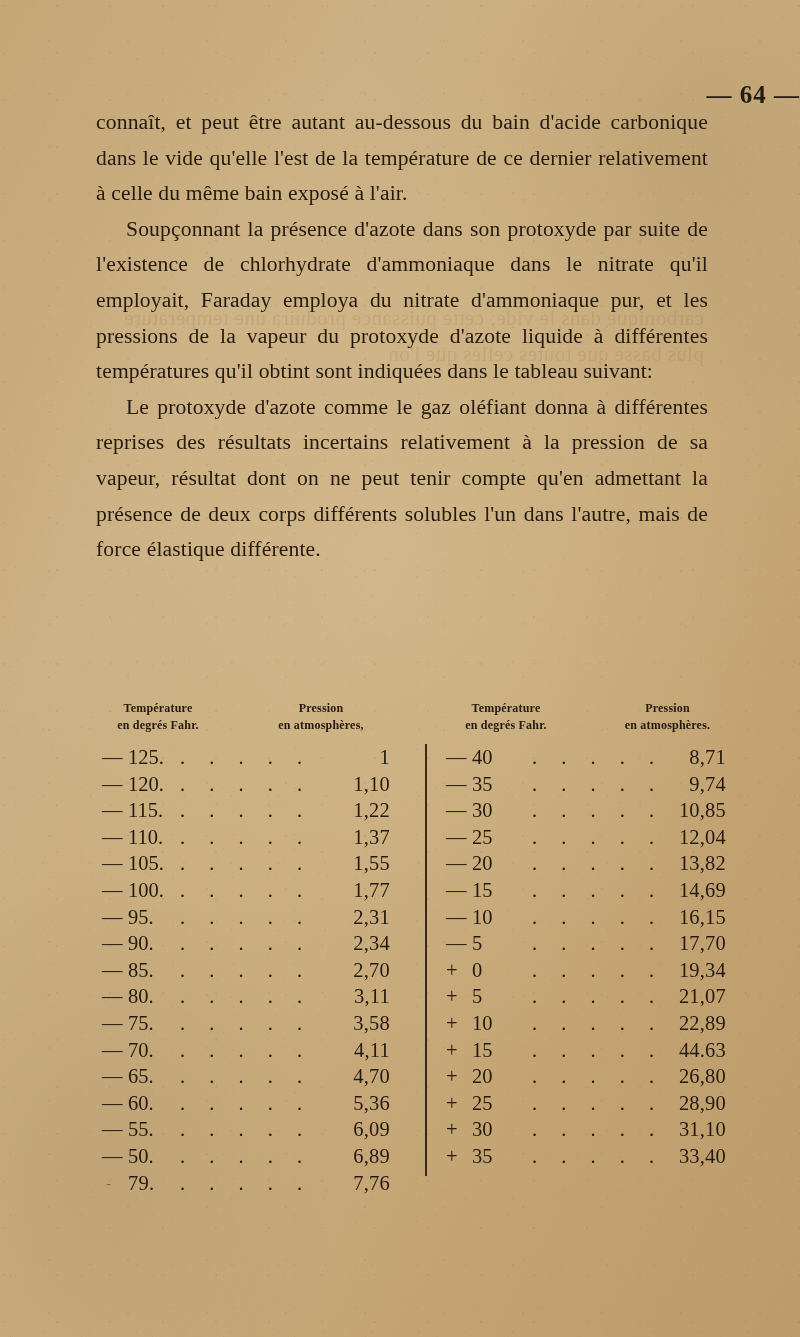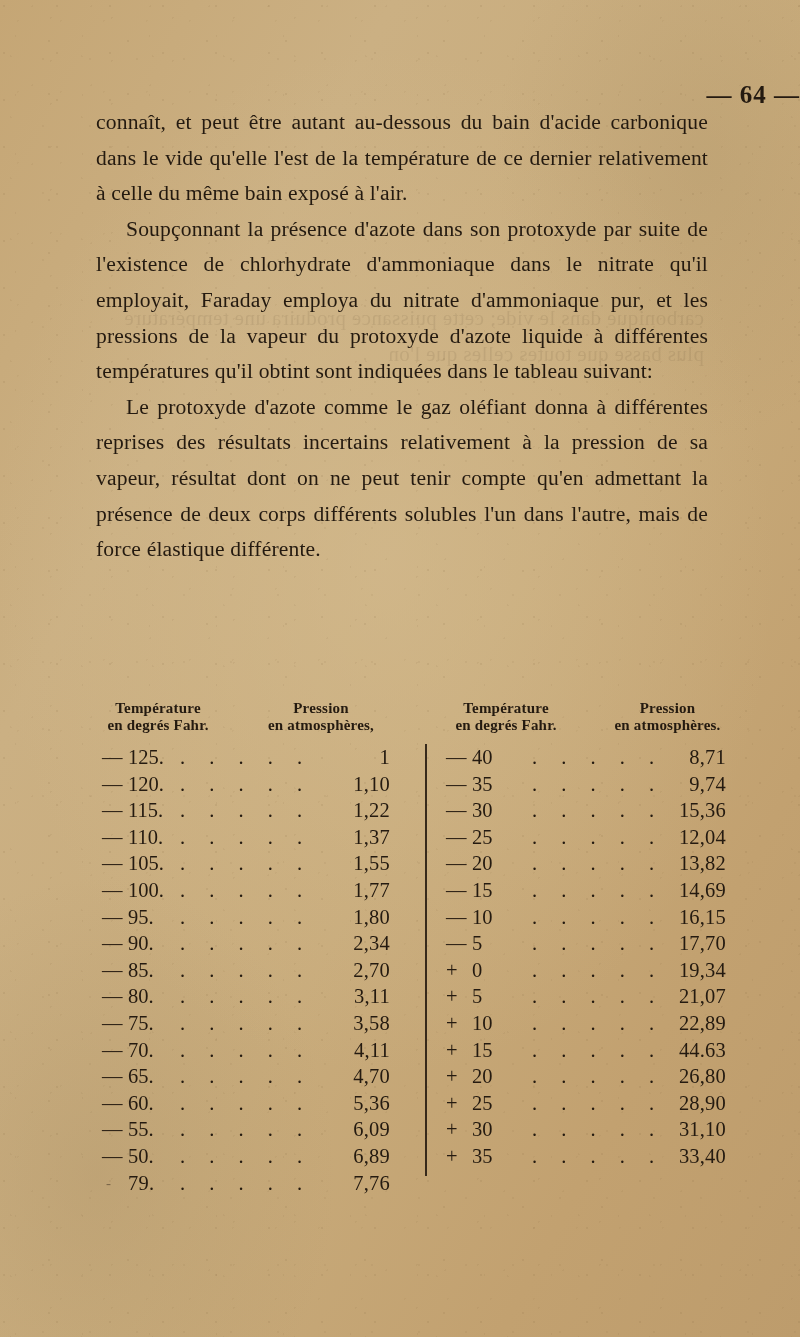--- a/index.html
+++ b/index.html
@@ -118,21 +118,21 @@
 
   .thead {
     position: relative;
     height: 44px;
   }
   .thead .col {
     position: absolute;
     top: 0;
     font-family: "Liberation Serif", serif;
     font-weight: bold;
-    font-size: 15px;
+    font-size: 12px;
     line-height: 17px;
     text-align: center;
     letter-spacing: .2px;
   }
   .thead .col .l2 { display: block; font-weight: bold; }
   .tbl.left  .thead .col.c1 { left: 2px;   width: 120px; }
   .tbl.left  .thead .col.c2 { left: 150px; width: 150px; }
   .tbl.right .thead .col.c1 { left: 6px;   width: 120px; }
   .tbl.right .thead .col.c2 { left: 155px; width: 145px; }
 
@@ -240,21 +240,21 @@
           <div class="row">
             <span class="sign minus">—</span>
             <span class="temp">100.</span>
             <span class="dots">. . . . . . .</span>
             <span class="val">1,77</span>
           </div>
           <div class="row">
             <span class="sign minus">—</span>
             <span class="temp">95.</span>
             <span class="dots">. . . . . . .</span>
-            <span class="val">1,80</span>
+            <span class="val">2,31</span>
           </div>
           <div class="row">
             <span class="sign minus">—</span>
             <span class="temp">90.</span>
             <span class="dots">. . . . . . .</span>
             <span class="val">2,34</span>
           </div>
           <div class="row">
             <span class="sign minus">—</span>
             <span class="temp">85.</span>
@@ -333,21 +333,21 @@
           <div class="row">
             <span class="sign minus">—</span>
             <span class="temp">35</span>
             <span class="dots">. . . . . . .</span>
             <span class="val">9,74</span>
           </div>
           <div class="row">
             <span class="sign minus">—</span>
             <span class="temp">30</span>
             <span class="dots">. . . . . . .</span>
-            <span class="val">15,36</span>
+            <span class="val">10,85</span>
           </div>
           <div class="row">
             <span class="sign minus">—</span>
             <span class="temp">25</span>
             <span class="dots">. . . . . . .</span>
             <span class="val">12,04</span>
           </div>
           <div class="row">
             <span class="sign minus">—</span>
             <span class="temp">20</span>

